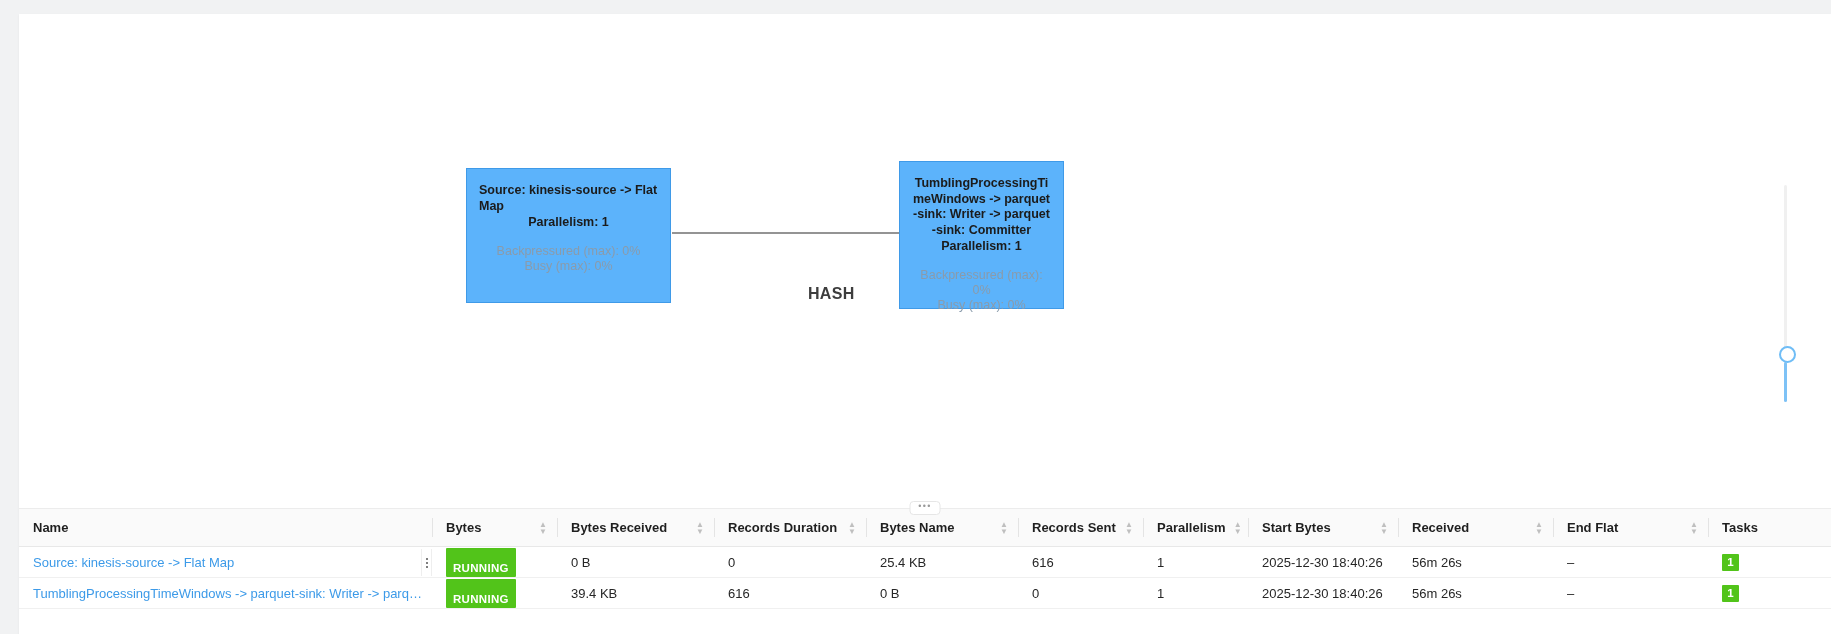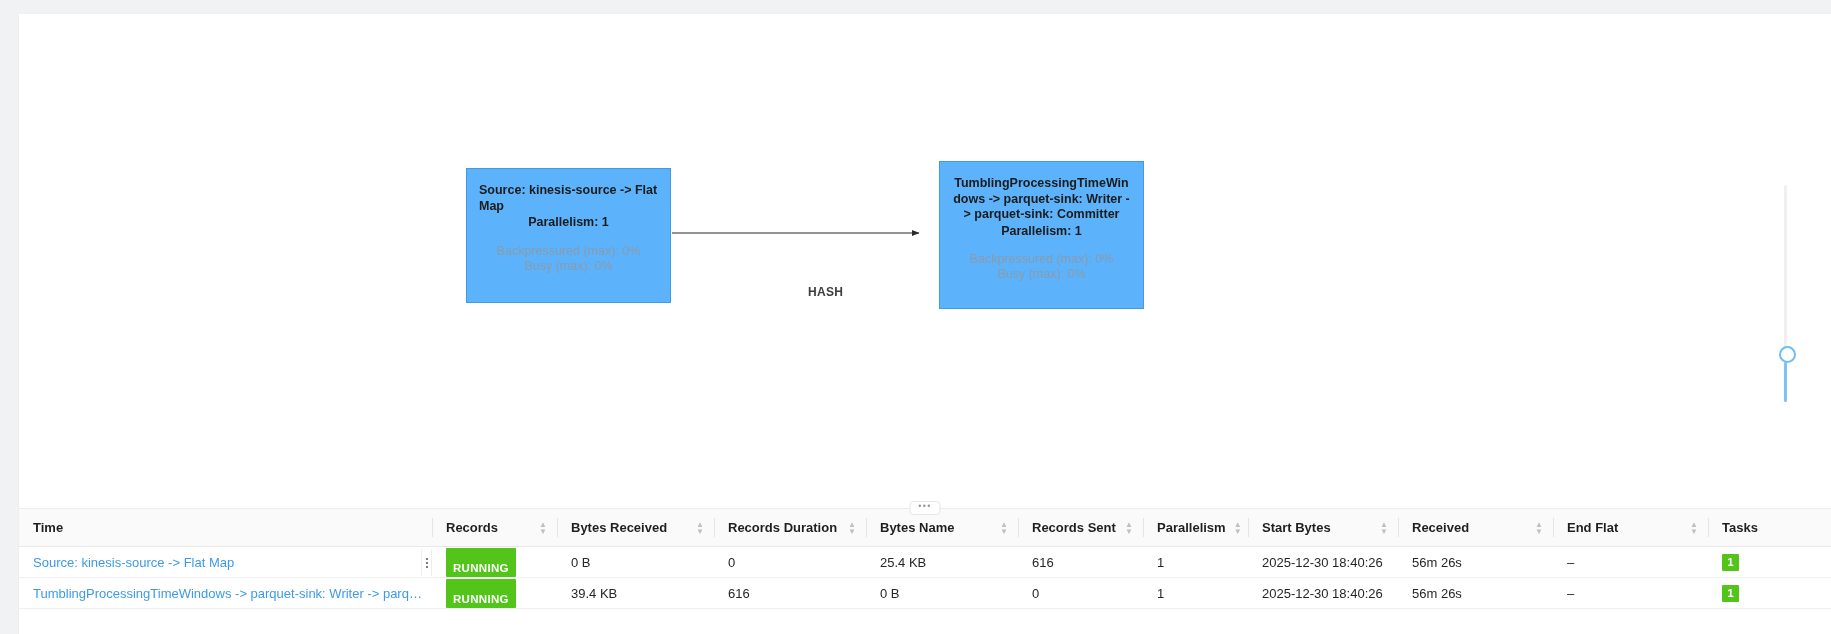--- a/index.html
+++ b/index.html
@@ -69,38 +69,38 @@
   }
   .node-metrics div { line-height: 15px; }
 
   #node-source {
     left: 447px;
     top: 154px;
     width: 205px;
     height: 135px;
   }
   #node-sink {
-    left: 920px;
+    left: 880px;
     top: 147px;
-    width: 205px;
+    width: 165px;
     height: 148px;
   }
 
   
   .edge-svg {
     position: absolute;
     left: 0; top: 0;
     width: 1812px; height: 493px;
     pointer-events: none;
   }
   .edge-label {
     position: absolute;
     left: 789px;
     top: 271px;
-    font-size: 12px;
+    font-size: 16px;
     font-weight: 700;
     letter-spacing: 0.3px;
     color: #3d3d3d;
   }
 
   
   .zoom-slider {
     position: absolute;
     left: 1755px;
     top: 160px;
@@ -357,26 +357,26 @@
           <col style="width:105px">
           <col style="width:150px">
           <col style="width:155px">
           <col style="width:155px">
           <col style="width:123px">
         </colgroup>
         <thead>
           <tr>
             <th>
               <div class="th-inner">
-                <span>Time</span>
-              </div>
-            </th>
-            <th>
-              <div class="th-inner">
-                <span>Records</span>
+                <span>Name</span>
+              </div>
+            </th>
+            <th>
+              <div class="th-inner">
+                <span>Bytes</span>
                 <span class="sorter">
                     <i>▲</i>
                     <i>▼</i>
                   </span>
               </div>
             </th>
             <th>
               <div class="th-inner">
                 <span>Bytes Received</span>
                 <span class="sorter">

